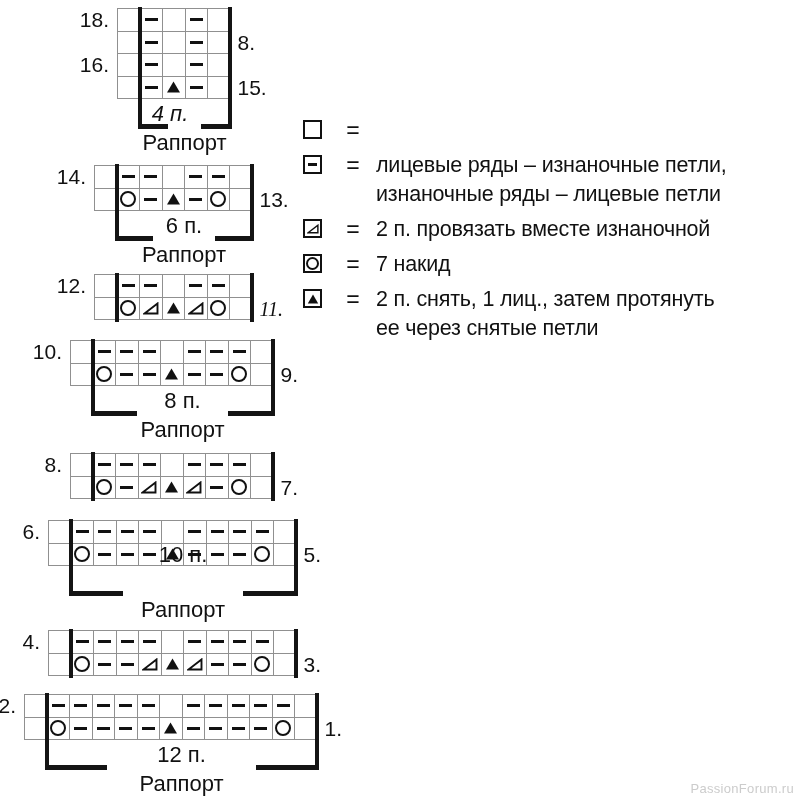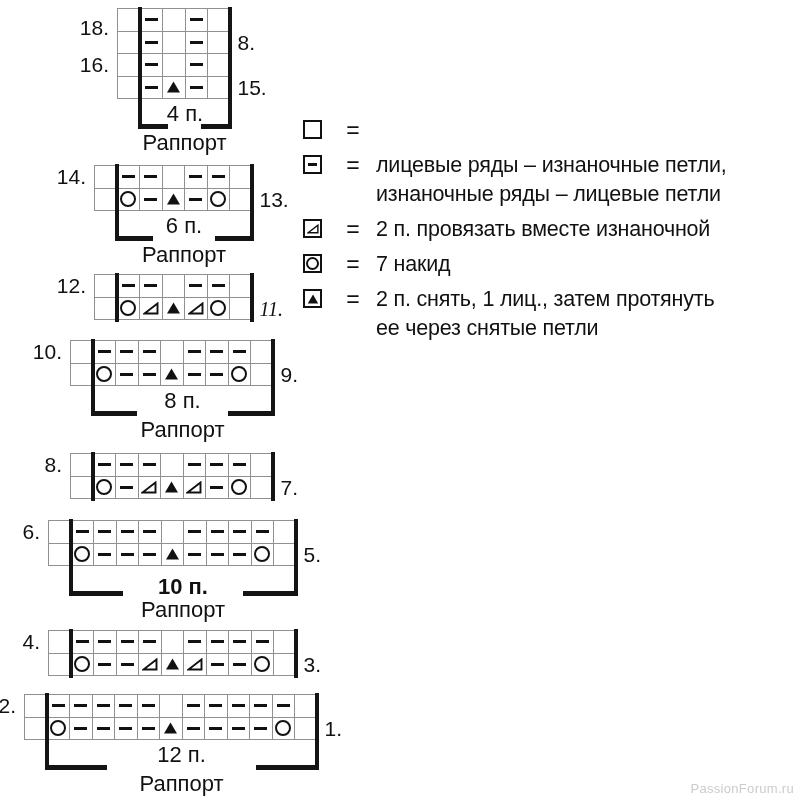--- a/index.html
+++ b/index.html
@@ -75,23 +75,23 @@
           </div>
           <div class="ccell">
             <div class="dash"></div>
           </div>
           <div class="ccell"></div>
         </div>
         <div class="thick" style="left: 137.5px; top: 7px; height: 121.5px;"></div>
         <div class="thick" style="left: 227.5px; top: 7px; height: 121.5px;"></div>
         <div class="foot" style="left: 139.5px; top: 124px; width: 28.2px;"></div>
         <div class="foot" style="left: 201.3px; top: 124px; width: 28.2px;"></div>
-        <div class="stlabel" style="left: 105px; width: 160px; top: 103px;">4 п.</div>
+        <div class="stlabel" style="left: 90px; width: 160px; top: 103px; font-style: italic;">4 п.</div>
         <div class="caption" style="left: 94.5px; width: 180px; top: 131px;">Раппорт</div>
-        <div class="rowlab left" style="left: 59px; width: 50px; top: 9px; line-height: 22.5px; margin-top: 8px;">18.</div>
+        <div class="rowlab left" style="left: 59px; width: 50px; top: 9px; line-height: 22.5px;">18.</div>
         <div class="rowlab left" style="left: 59px; width: 50px; top: 54px; line-height: 22.5px;">16.</div>
         <div class="rowlab" style="left: 237.5px; top: 31.5px; line-height: 22.5px;">8.</div>
         <div class="rowlab" style="left: 237.5px; top: 76.5px; line-height: 22.5px;">15.</div>
       </div>
       <div style="position: absolute; left: 0px; top: 0px;">
         <div class="cgrid" style="left: 94px; top: 165px; grid-template-columns: repeat(7, 22.5px);">
           <div class="ccell"></div>
           <div class="ccell">
             <div class="dash"></div>
           </div>
@@ -355,21 +355,21 @@
           </div>
           <div class="ccell">
             <div class="ring"></div>
           </div>
           <div class="ccell"></div>
         </div>
         <div class="thick" style="left: 68.5px; top: 519px; height: 76.5px;"></div>
         <div class="thick" style="left: 293.5px; top: 519px; height: 76.5px;"></div>
         <div class="foot" style="left: 70.5px; top: 591px; width: 52.5px;"></div>
         <div class="foot" style="left: 243px; top: 591px; width: 52.5px;"></div>
-        <div class="stlabel" style="left: 103px; width: 160px; top: 576px; font-weight: bold;">10 п.</div>
+        <div class="stlabel" style="left: 103px; width: 160px; top: 544px;">10 п.</div>
         <div class="caption" style="left: 93px; width: 180px; top: 598px;">Раппорт</div>
         <div class="rowlab left" style="left: -10px; width: 50px; top: 521px; line-height: 22.5px;">6.</div>
         <div class="rowlab" style="left: 303.5px; top: 543.5px; line-height: 22.5px;">5.</div>
       </div>
       <div style="position: absolute; left: 0px; top: 0px;">
         <div class="cgrid" style="left: 48px; top: 630px; grid-template-columns: repeat(11, 22.5px);">
           <div class="ccell"></div>
           <div class="ccell">
             <div class="dash"></div>
           </div>

